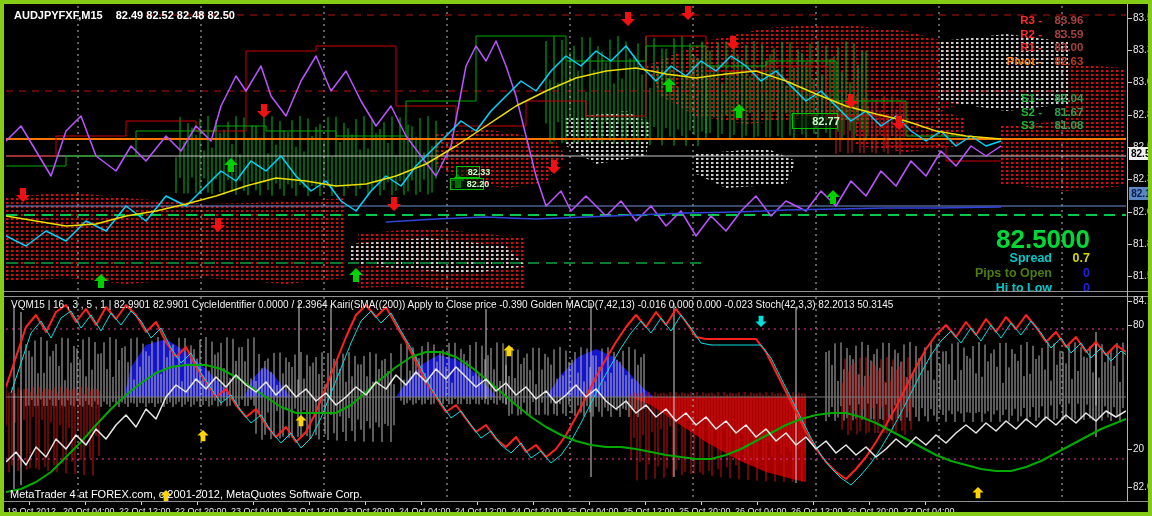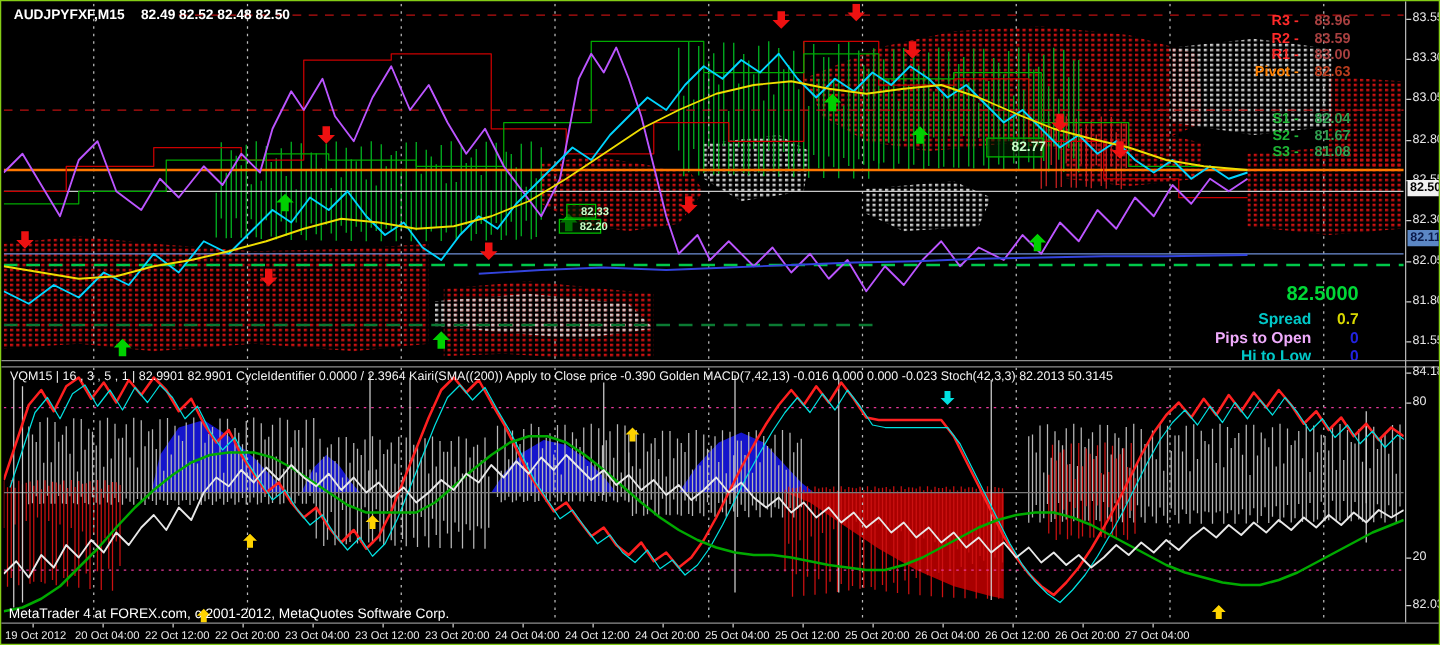--- a/index.html
+++ b/index.html
@@ -1,29 +1,29 @@
 <!DOCTYPE html>
 <html><head>
 <meta charset="utf-8">
 <style>
   html,body{margin:0;padding:0;background:#666;}
   .terminal{position:relative;width:1152px;height:516px;background:#000;
-    font-family:"Liberation Sans",sans-serif;overflow:hidden;border:1px solid #84cc16;box-sizing:border-box;}
+    font-family:"Liberation Sans",sans-serif;overflow:hidden;border:4px solid #84cc16;box-sizing:border-box;}
   .chart-area{position:absolute;left:2px;top:2px;width:1120px;height:285px;}
   .sub-area{position:absolute;left:2px;top:293px;width:1120px;height:204px;}
   svg{display:block;position:absolute;left:0;top:0;}
   .axis-vline{position:absolute;left:1123px;top:0;width:1px;height:497px;background:#b5b5b5;}
   .divider{position:absolute;left:0;top:287px;width:1152px;height:6px;background:#000;
     border-top:1px solid #909090;border-bottom:1px solid #909090;box-sizing:border-box;}
   .chart-title{position:absolute;left:8px;top:3px;color:#ffffff;font-size:11px;font-weight:bold;white-space:nowrap;}
   .chart-title .ohlc{margin-left:10px;font-weight:bold;}
   .pivot-panel{position:absolute;right:36px;top:8px;text-align:right;font-size:11.5px;font-weight:bold;line-height:13.5px;}
   .pivot-row .pv{display:inline-block;min-width:42px;text-align:center;margin-left:6px;}
   .quote-panel{position:absolute;right:36px;top:221px;text-align:right;}
-  .quote-price{font-size:16px;font-weight:bold;line-height:24px;}
+  .quote-price{font-size:26px;font-weight:bold;line-height:24px;}
   .quote-row{font-size:12.5px;font-weight:bold;line-height:15px;}
   .quote-row .qv{display:inline-block;min-width:30px;text-align:right;margin-left:8px;}
   .indicator-title{position:absolute;left:5px;top:2px;font-size:10px;color:#f2f2f2;white-space:nowrap;pointer-events:none;}
   .copyright{position:absolute;left:4px;bottom:1px;font-size:11px;color:#ffffff;white-space:nowrap;pointer-events:none;}
   .axis{position:absolute;left:1124px;width:28px;}
   .tick-label{position:absolute;left:5px;font-size:10px;color:#e8e8e8;white-space:nowrap;}
   .tick-dash{position:absolute;left:0;width:4px;height:1px;background:#cfcfcf;}
   .marker{position:absolute;left:1px;width:29px;height:13px;font-size:10px;font-weight:bold;
     display:flex;align-items:center;justify-content:center;}
   .time-axis{position:absolute;left:0;top:497px;width:1152px;height:18px;border-top:1px solid #909090;}
@@ -276,21 +276,21 @@
         <div class="pivot-row"><span class="pl" style="color: rgb(255, 42, 42);">R1 -</span><span class="pv" style="color: rgb(168, 64, 64);">83.00</span></div>
         <div class="pivot-row"><span class="pl" style="color: rgb(255, 128, 0);">Pivot -</span><span class="pv" style="color: rgb(187, 61, 30);">82.63</span></div>
         <div class="pivot-row"><span class="pl" style="color: rgb(29, 182, 52);">S1 -</span><span class="pv" style="color: rgb(47, 158, 79); margin-top: 24px;">82.04</span></div>
         <div class="pivot-row"><span class="pl" style="color: rgb(29, 182, 52);">S2 -</span><span class="pv" style="color: rgb(47, 158, 79);">81.67</span></div>
         <div class="pivot-row"><span class="pl" style="color: rgb(29, 182, 52);">S3 -</span><span class="pv" style="color: rgb(47, 158, 79);">81.08</span></div>
       </div>
     <div class="quote-panel">
       <div class="quote-price" style="color: rgb(0, 216, 55);">82.5000</div>
       <div>
           <div class="quote-row"><span class="ql" style="color: rgb(0, 200, 200);">Spread</span><span class="qv" style="color: rgb(216, 216, 0);">0.7</span></div>
-          <div class="quote-row"><span class="ql" style="color: #f0abfc;">Pips to Open</span><span class="qv" style="color: rgb(34, 34, 221);">0</span></div>
+          <div class="quote-row"><span class="ql" style="color: #4d7c0f;">Pips to Open</span><span class="qv" style="color: rgb(34, 34, 221);">0</span></div>
           <div class="quote-row"><span class="ql" style="color: rgb(0, 200, 200);">Hi to Low</span><span class="qv" style="color: rgb(34, 34, 221);">0</span></div>
         </div>
     </div>
     <div id="price-boxes">
         <div class="price-box" style="left: 786px; top: 107px; width: 46px; height: 16px; font-size: 11px;">82.77</div>
         <div class="price-box" style="left: 450px; top: 160px; width: 22px; height: 12px; font-size: 9px;">82.33</div>
         <div class="price-box" style="left: 444px; top: 172px; width: 34px; height: 12px; font-size: 9px;">82.20</div>
       </div>
   </div>
 

